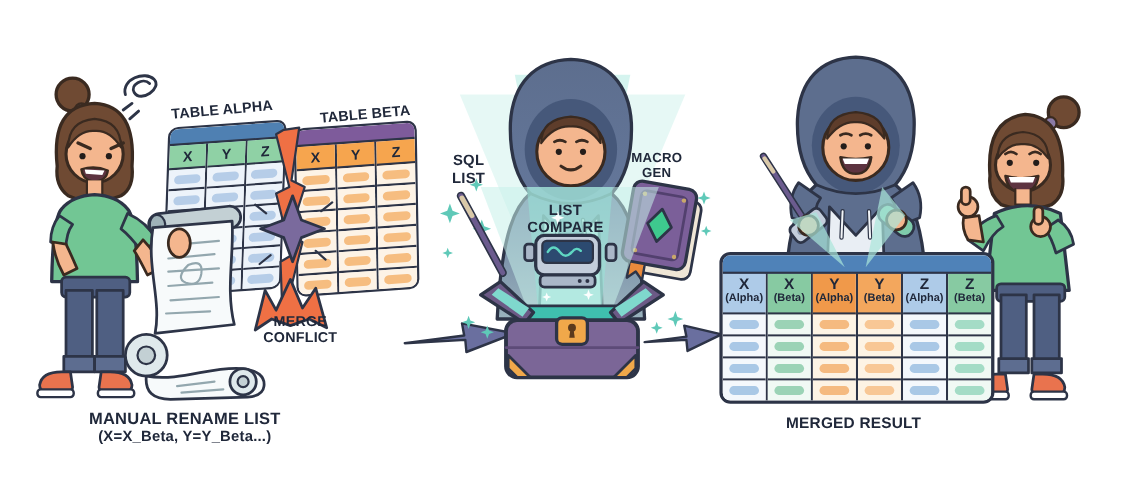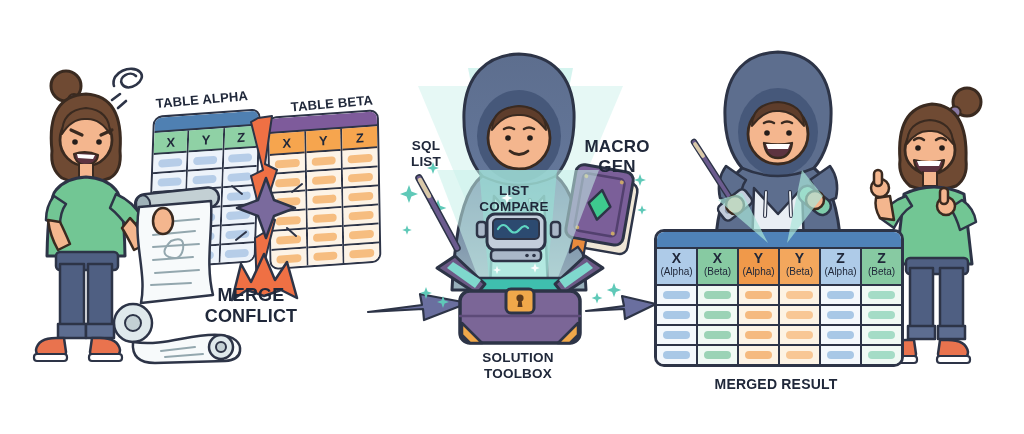--- a/index.html
+++ b/index.html
@@ -40,21 +40,21 @@
 
   
   .merged{position:absolute;left:654px;top:229px;width:244px;border:3px solid var(--ink);
           border-radius:10px;background:#fff;overflow:hidden;}
   .g-bar{height:15px;background:var(--merged_bar);border-bottom:2.5px solid var(--ink);}
   .g-cols{display:flex;}
   .gcol{flex:1;border-right:2px solid var(--ink);}
   .gcol:last-child{border-right:none;}
   .ghead{height:33px;text-align:center;padding-top:2px;border-bottom:2px solid var(--ink);}
   .hn{font-size:14px;font-weight:700;line-height:1.05;color:var(--text);}
-  .hs{font-size:10px;font-weight:400;color:var(--text);}
+  .hs{font-size:10px;font-weight:700;color:var(--text);}
   .gcell{height:18px;display:flex;align-items:center;justify-content:center;border-bottom:2px solid var(--ink);}
   .gcells .gcell:last-child{border-bottom:none;}
   .gpill{width:27px;height:8px;border-radius:4px;}
   .c0 .ghead{background:var(--mh_blue);}   .c0 .gcell{background:var(--mrow_blue);}   .c0 .gpill{background:var(--mp_blue);}
   .c1 .ghead{background:var(--mh_green);}  .c1 .gcell{background:var(--mrow_green);}  .c1 .gpill{background:var(--mp_green);}
   .c2 .ghead{background:var(--mh_orange);} .c2 .gcell{background:var(--mrow_orange);} .c2 .gpill{background:var(--mp_orange);}
   .c3 .ghead{background:var(--mh_orange2);}.c3 .gcell{background:var(--mrow_orange);} .c3 .gpill{background:var(--mp_orange2);}
   .c4 .ghead{background:var(--mh_blue);}   .c4 .gcell{background:var(--mrow_blue);}   .c4 .gpill{background:var(--mp_blue);}
   .c5 .ghead{background:var(--mh_green);}  .c5 .gcell{background:var(--mrow_green);}  .c5 .gpill{background:var(--mp_teal);}
 </style>
@@ -264,24 +264,26 @@
     <ellipse cx="68" cy="38" rx="10" ry="13" class="f-skin s-brn" stroke-width="2.5"></ellipse>
   </svg>
 
   <svg class="abs" style="left:224px;top:116px" width="86" height="192" viewBox="0 0 86 192">
     <polygon points="34,2 48,0 41,48 53,54 39,98 51,104 33,176 31,122 41,116 27,60 39,54 27,6" fill="var(--conflict_orange)" class="s-ink" stroke-width="2"></polygon>
     <path d="M8,70 L18,78 M78,68 L68,76 M72,120 L63,112 M12,124 L22,116" class="f-none s-ink" stroke-width="2"></path>
     <polygon points="42,62 50,84 71,92 50,100 42,122 34,100 13,92 34,84" fill="var(--conflict_purple)" class="s-ink" stroke-width="2.5"></polygon>
     <polygon points="8,184 17,148 27,166 40,138 51,164 63,146 73,182 57,174 40,180 23,174" fill="var(--conflict_orange)" class="s-ink" stroke-width="2.5"></polygon>
   </svg>
 
-  <div class="cap" style="left:196px;top:285px;width:110px;font-size:18px">MERGE
+  <div class="cap" style="left:218px;top:285px;width:110px;font-size:13px">MERGE
 CONFLICT</div>
 
   <div class="abs" style="left:70px;top:372px;width:196px">
+    <div class="cap" style="position:static;font-size:15px">MANUAL RENAME LIST</div>
+    <div class="cap" style="position:static;font-size:13.5px">(X=X_Beta, Y=Y_Beta...)</div>
   </div>
 
   <svg class="abs" style="left:366px;top:286px" width="108" height="40" viewBox="0 0 108 40">
     <path d="M2,26 L56,19 L54,8 L102,17 L58,34 L57,23 Z" fill="var(--arrow)" class="s-ink" stroke-width="2.2"></path>
   </svg>
 
   <svg class="abs" style="left:408px;top:58px" width="225" height="290" viewBox="0 0 225 290">
     <polygon points="112,272 10,28 215,28" fill="var(--glow_light)" opacity="0.45"></polygon>
     <polygon points="112,275 60,10 165,10" fill="var(--glow_mid)" opacity="0.4"></polygon>
     <path d="M0,-6 L1.6,-1.6 L6,0 L1.6,1.6 L0,6 L-1.6,1.6 L-6,0 L-1.6,-1.6 Z" transform="translate(30,150) scale(1.4)" fill="var(--teal_spark)"></path>
@@ -366,24 +368,22 @@
     <path d="M0,-6 L1.6,-1.6 L6,0 L1.6,1.6 L0,6 L-1.6,1.6 L-6,0 L-1.6,-1.6 Z" transform="translate(108,98) scale(0.8)" fill="#ffffff" opacity="0.95"></path>
     <path d="M0,-6 L1.6,-1.6 L6,0 L1.6,1.6 L0,6 L-1.6,1.6 L-6,0 L-1.6,-1.6 Z" transform="translate(70,100) scale(0.7)" fill="#ffffff" opacity="0.95"></path>
     <path d="M0,-6 L1.6,-1.6 L6,0 L1.6,1.6 L0,6 L-1.6,1.6 L-6,0 L-1.6,-1.6 Z" transform="translate(16,132)" fill="var(--teal_spark)"></path>
     <path d="M0,-6 L1.6,-1.6 L6,0 L1.6,1.6 L0,6 L-1.6,1.6 L-6,0 L-1.6,-1.6 Z" transform="translate(170,128) scale(0.9)" fill="var(--teal_spark)"></path>
   </svg>
 
   <div class="cap" style="left:394px;top:138px;width:64px;font-size:13.5px">SQL
 LIST</div>
   <div class="cap" style="left:474px;top:183px;width:80px;font-size:13.5px">LIST
 COMPARE</div>
-  <div class="cap" style="left:582px;top:137px;width:70px;font-size:17px">MACRO
+  <div class="cap" style="left:562px;top:137px;width:70px;font-size:12px">MACRO
 GEN</div>
-  <div class="cap" style="left:466px;top:350px;width:104px;font-size:13.5px">SOLUTION
-TOOLBOX</div>
 
   <svg class="abs" style="left:584px;top:288px" width="76" height="36" viewBox="0 0 76 36">
     <path d="M2,23 L40,18 L38,8 L72,16 L41,31 L40,21 Z" fill="var(--arrow)" class="s-ink" stroke-width="2.2"></path>
   </svg>
 
   <svg class="abs" style="left:682px;top:46px" width="192" height="202" viewBox="0 0 192 202">
     <path d="M96,6 C64,7 45,27 43,62 C42,90 49,109 60,122 C48,132 36,152 33,202 L159,202 C156,152 144,132 132,122 C143,109 150,90 149,62 C147,27 128,7 96,6 Z" class="f-hood s-ink" stroke-width="3"></path>
     <ellipse cx="96" cy="86" rx="40" ry="44" fill="#46587a"></ellipse>
     <circle cx="96" cy="88" r="30" class="f-skin s-brn" stroke-width="2.8"></circle>
     <path d="M70,80 Q70,58 96,56 Q122,58 122,80 Q110,64 96,65 Q82,64 70,80 Z" fill="#5e3d2b" class="s-brn" stroke-width="2"></path>

